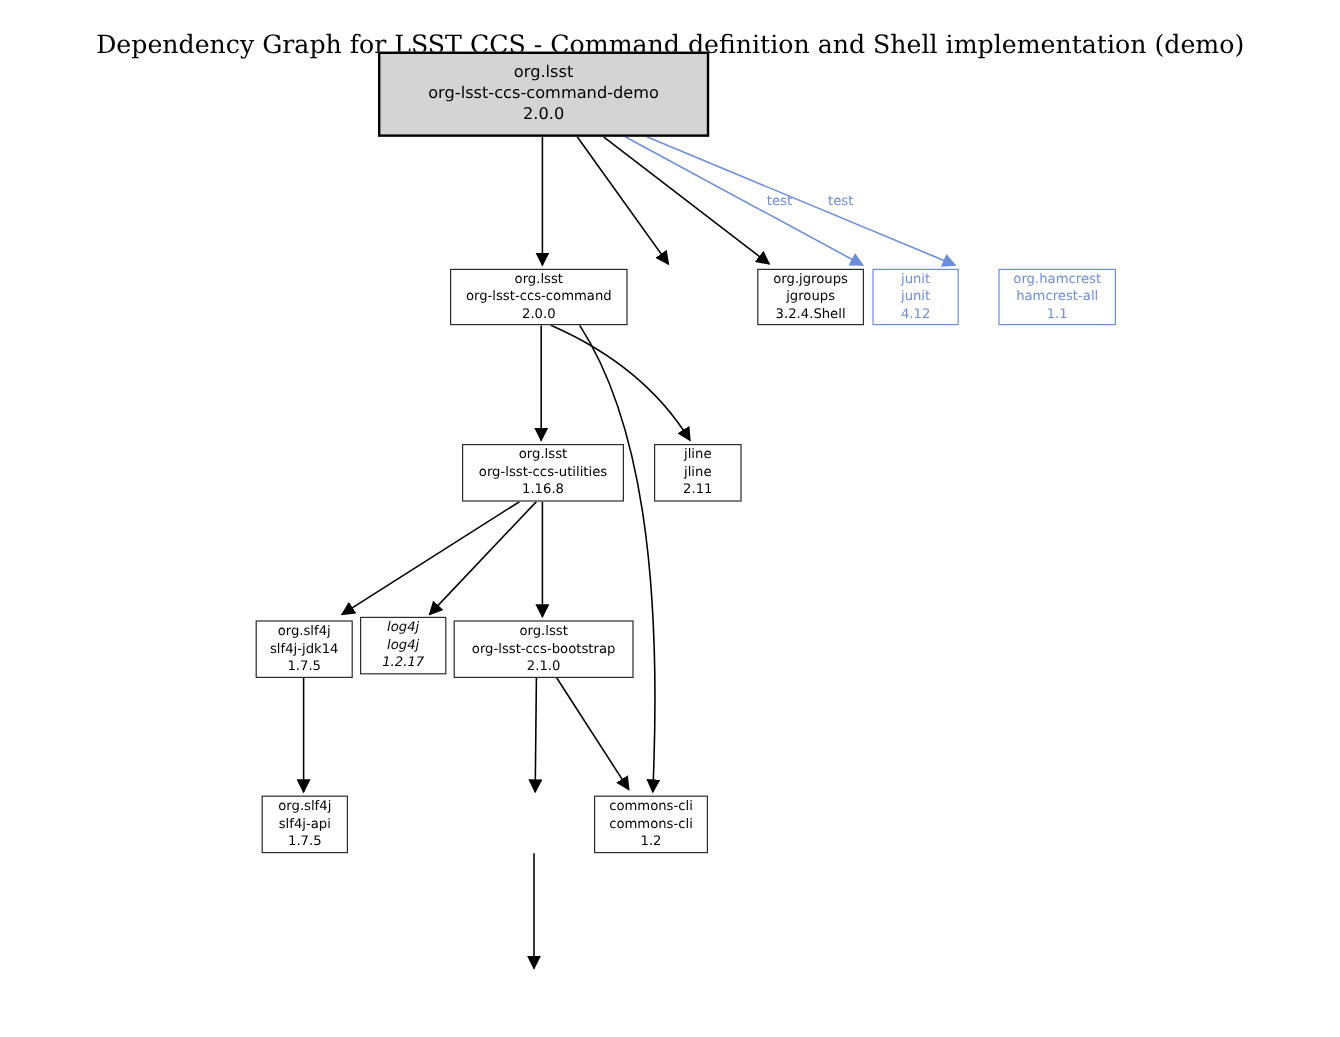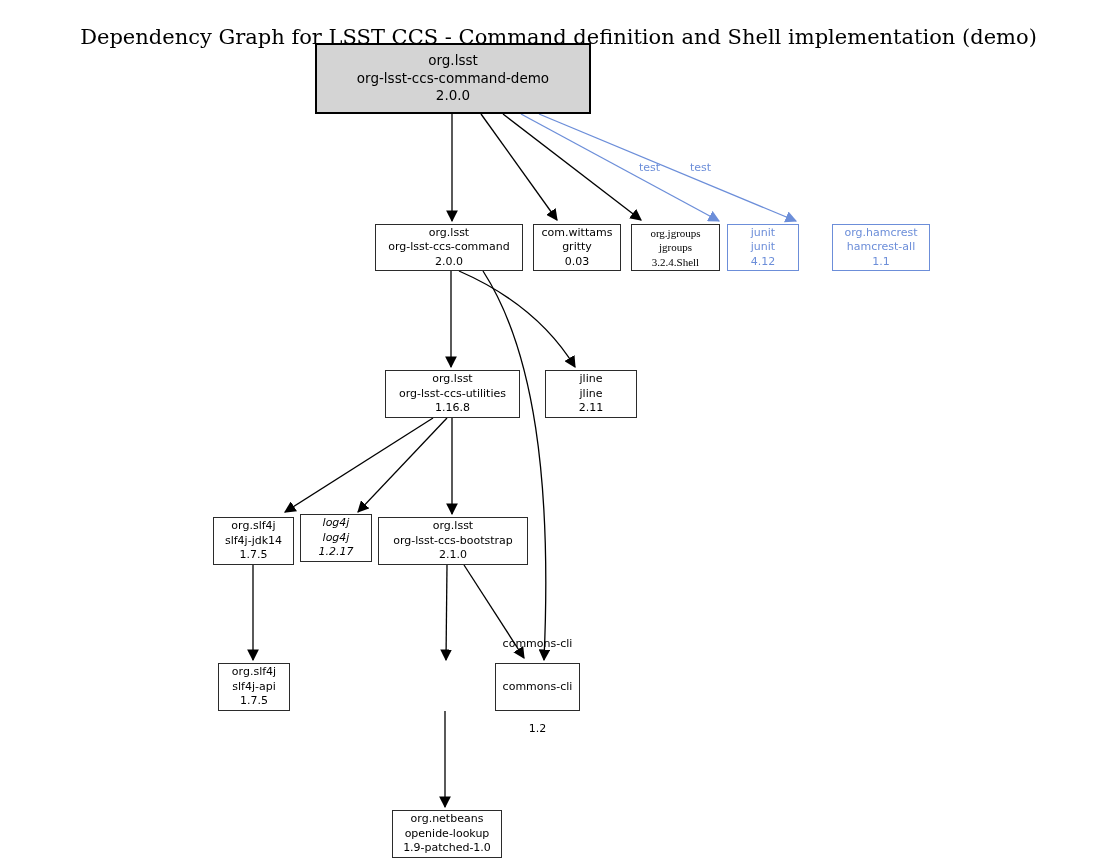--- a/index.html
+++ b/index.html
@@ -74,27 +74,22 @@
     <span>org-lsst-ccs-command-demo</span>
     <span>2.0.0</span>
   </div>
 
   <div class="node" style="left:375px; top:224px; width:148px; height:47px;">
     <span>org.lsst</span>
     <span>org-lsst-ccs-command</span>
     <span>2.0.0</span>
   </div>
 
-  <div class="node" style="left:533px; top:224px; width:88px; height:47px;">
-    <span>com.wittams</span>
-    <span>gritty</span>
-    <span>0.03</span>
-  </div>
 
-  <div class="node" style="left:631px; top:224px; width:89px; height:47px;font-family:Liberation Serif, serif;">
+  <div class="node" style="left:631px; top:224px; width:89px; height:47px;">
     <span>org.jgroups</span>
     <span>jgroups</span>
     <span>3.2.4.Shell</span>
   </div>
 
   <div class="node test-scope" style="left:727px; top:224px; width:72px; height:47px;">
     <span>junit</span>
     <span>junit</span>
     <span>4.12</span>
   </div>
@@ -104,21 +99,21 @@
     <span>hamcrest-all</span>
     <span>1.1</span>
   </div>
 
   <div class="node" style="left:385px; top:370px; width:135px; height:48px;">
     <span>org.lsst</span>
     <span>org-lsst-ccs-utilities</span>
     <span>1.16.8</span>
   </div>
 
-  <div class="node" style="left:545px; top:370px; width:92px; height:48px;">
+  <div class="node" style="left:545px; top:370px; width:73px; height:48px;">
     <span>jline</span>
     <span>jline</span>
     <span>2.11</span>
   </div>
 
   <div class="node" style="left:213px; top:517px; width:81px; height:48px;">
     <span>org.slf4j</span>
     <span>slf4j-jdk14</span>
     <span>1.7.5</span>
   </div>
@@ -135,25 +130,20 @@
     <span>2.1.0</span>
   </div>
 
   <div class="node" style="left:218px; top:663px; width:72px; height:48px;">
     <span>org.slf4j</span>
     <span>slf4j-api</span>
     <span>1.7.5</span>
   </div>
 
 
-  <div class="node" style="left:495px; top:663px; width:85px; height:48px;gap:28px;">
+  <div class="node" style="left:495px; top:663px; width:95px; height:48px;">
     <span>commons-cli</span>
     <span>commons-cli</span>
     <span>1.2</span>
   </div>
 
-  <div class="node" style="left:392px; top:810px; width:110px; height:48px;">
-    <span>org.netbeans</span>
-    <span>openide-lookup</span>
-    <span>1.9-patched-1.0</span>
-  </div>
 
 </div>
 
 </body></html>

